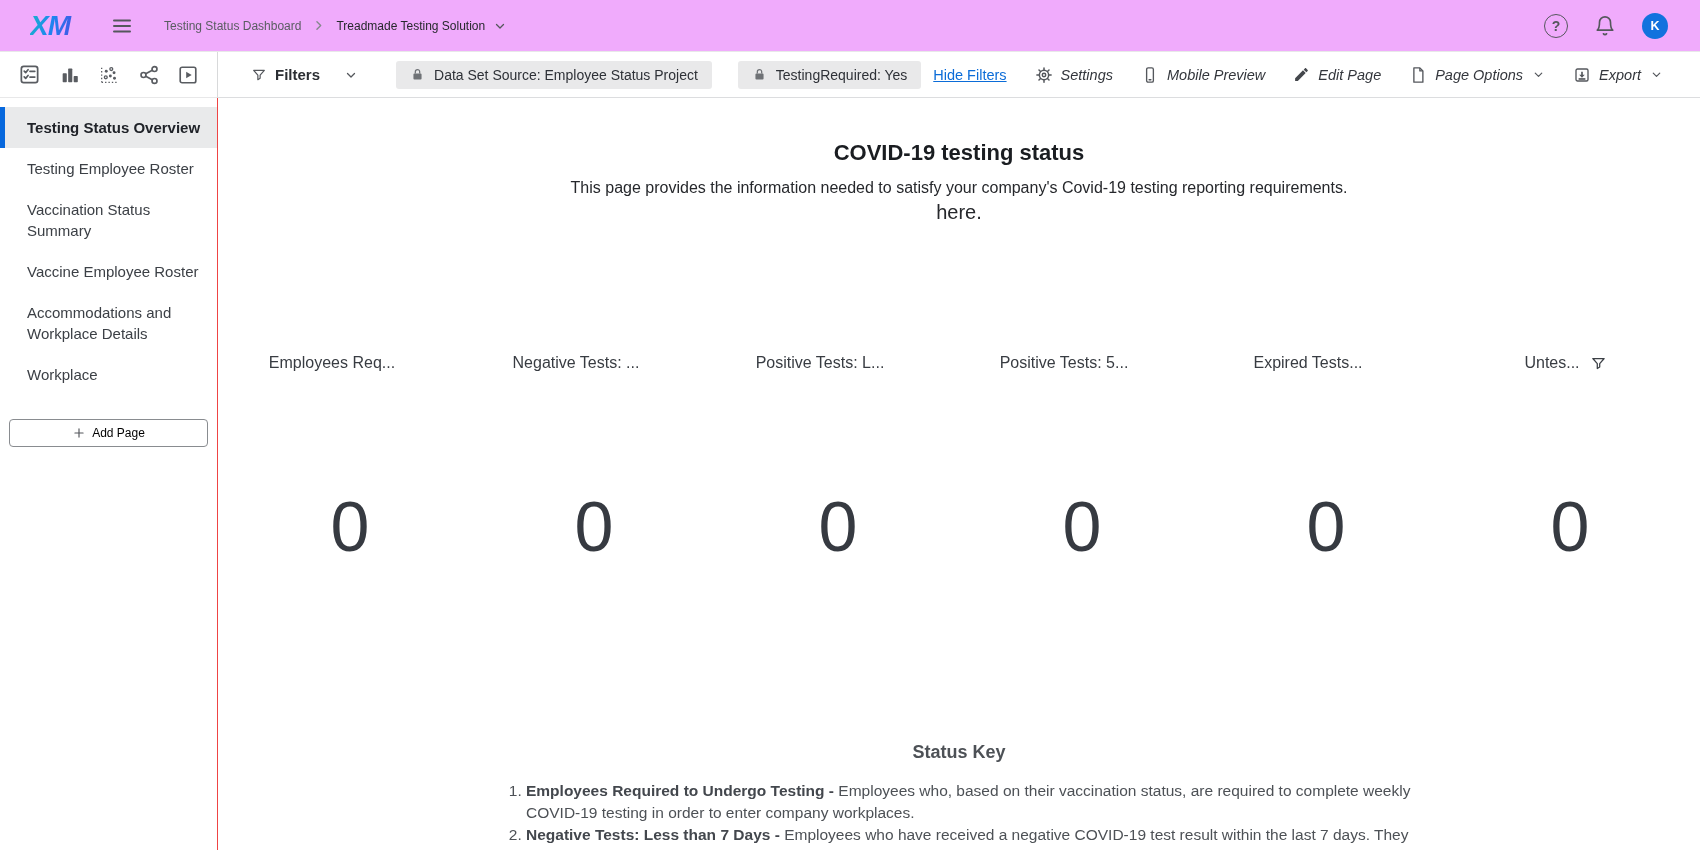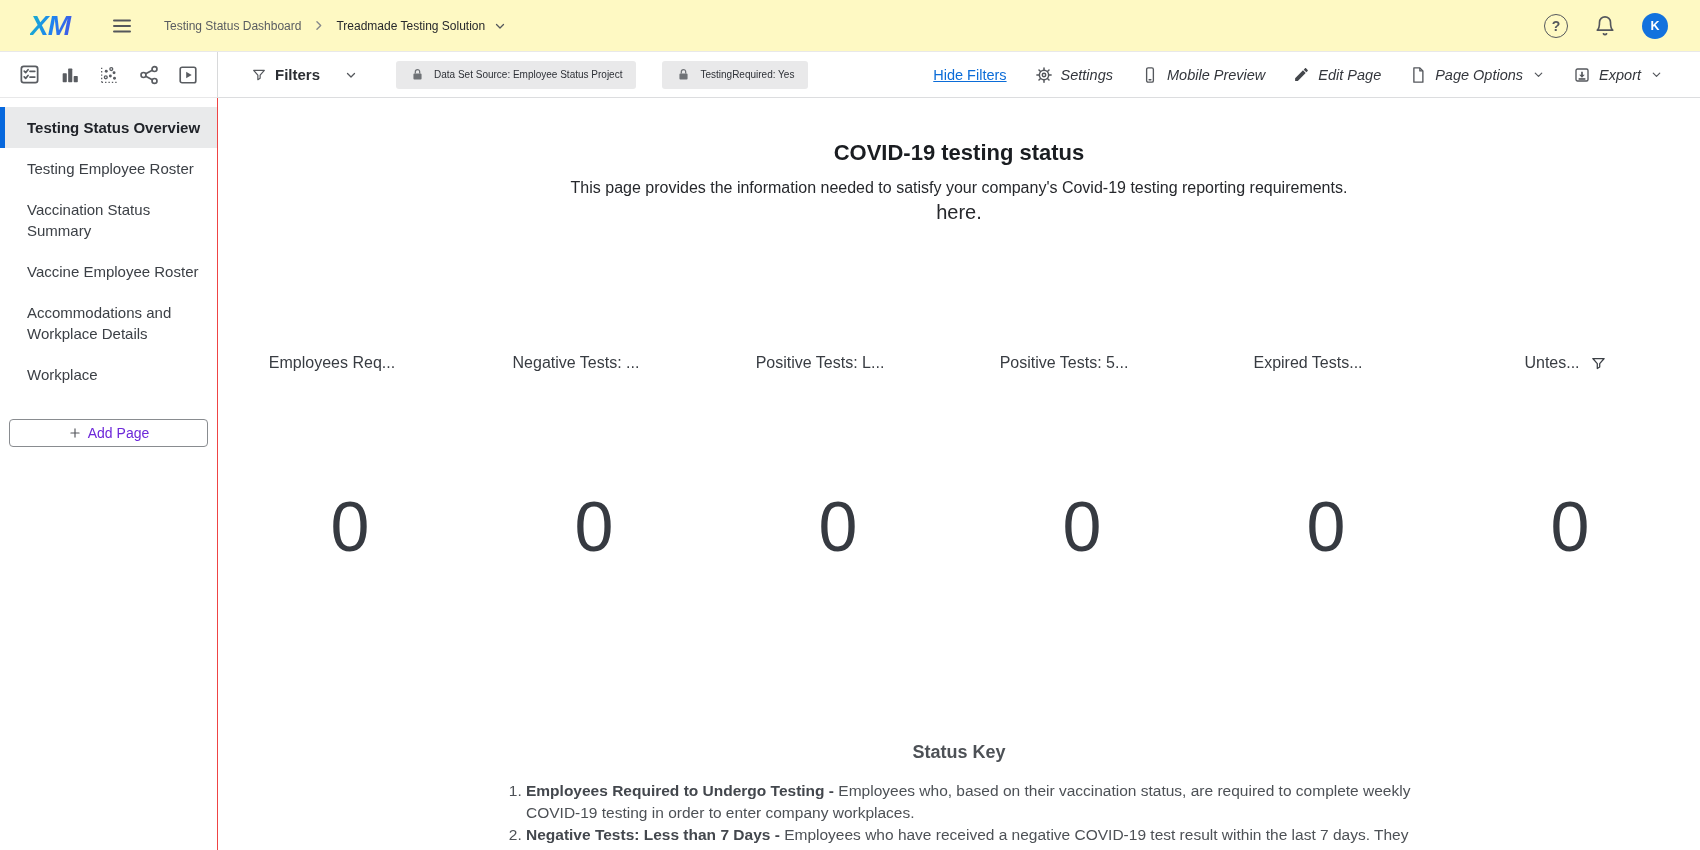--- a/index.html
+++ b/index.html
@@ -1,21 +1,21 @@
 <!DOCTYPE html>
 <html><head>
 <meta charset="utf-8">
 <style>
   * { margin:0; padding:0; box-sizing:border-box; }
   html,body { width:1700px; height:850px; overflow:hidden; background:#fff;
               font-family:"Liberation Sans", sans-serif; color:#26282c; }
 
   
   .header { height:52px; display:flex; align-items:center; padding:0 32px 0 30px;
-            border-bottom:1px solid #e8e8e9; background:#fef9c3; }
+            border-bottom:1px solid #e8e8e9; background:#f0abfc; }
   .logo { font-size:28px; font-weight:bold; font-style:italic; letter-spacing:-1px;
           background:linear-gradient(105deg,#19b5c8 0%,#1d86f0 45%,#4f49e2 100%);
           -webkit-background-clip:text; background-clip:text; color:transparent; padding-right:6px; }
   .hamburger { margin-left:34px; color:#54575c; cursor:pointer; display:flex; }
   .breadcrumb { margin-left:30px; display:flex; align-items:center; font-size:12px; gap:10px; }
   .bc-parent { color:#595c61; cursor:pointer; }
   .bc-sep { color:#85888c; display:flex; }
   .bc-current { color:#26282c; display:flex; align-items:center; gap:8px; cursor:pointer; }
   .header-right { margin-left:auto; display:flex; align-items:center; gap:26px; }
   .icon-btn { color:#54575c; display:flex; cursor:pointer; background:none; border:none; }
@@ -32,39 +32,39 @@
                   border-bottom:1px solid #e8e8e9; display:flex; align-items:center;
                   justify-content:space-between; padding:0 18px; color:#595c61; }
   .wicon { display:flex; cursor:pointer; color:#595c61; background:none; border:none; }
   .toolbar { flex:1; display:flex; align-items:center; border-bottom:1px solid #dcdddf;
              padding:0 37px 0 33px; background:#fff; }
   .filters-group { display:flex; align-items:center; gap:8px; color:#54575c; cursor:pointer; }
   .filters-label { font-weight:bold; font-size:15px; color:#2b2e33; }
   .filters-caret { margin-left:16px; display:flex; }
   .chips { display:flex; gap:26px; margin-left:38px; }
   .chip { background:#e9e9ea; border-radius:3px; height:28px; display:flex; align-items:center;
-          padding:0 14px; gap:9px; font-size:10px; color:#2e3137; cursor:pointer; white-space:nowrap; }
+          padding:0 14px; gap:9px; font-size:14px; color:#2e3137; cursor:pointer; white-space:nowrap; }
   .toolbar-right { margin-left:auto; display:flex; align-items:center; gap:28px; }
   .hide-filters { color:#0b6cd8; font-size:14.5px; text-decoration:underline; cursor:pointer;
                   background:none; border:none; font-family:inherit; }
   .tb-btn { display:flex; align-items:center; gap:8px; font-size:14.5px; color:#33363c;
             cursor:pointer; background:none; border:none; font-family:inherit; white-space:nowrap;font-style:italic; }
   .tb-btn .caret { display:flex; margin-left:1px; }
 
   
   .body-row { display:flex; height:752px; }
   .sidebar { width:218px; flex:0 0 218px; border-right:1px solid #ef4444; padding-top:9px;
              display:flex; flex-direction:column; background:#fff; }
   .nav-item { padding:10px 14px 10px 27px; font-size:15px; color:#3c4046; line-height:21px;
               cursor:pointer; }
   .nav-item.selected { background:#e9eaeb; border-left:5px solid #0768dd; padding-left:22px;
                        font-weight:bold; color:#202329; }
   .add-page-btn { margin:24px 9px 0 9px; height:28px; border:1px solid #898c90; border-radius:4px;
                   background:#fff; display:flex; align-items:center; justify-content:center;
-                  gap:6px; font-size:14px; color:#6d28d9; cursor:pointer; font-family:inherit; }
+                  gap:6px; font-size:12px; color:#000000; cursor:pointer; font-family:inherit; }
 
   .main { flex:1; overflow:hidden; }
   .content { padding-top:42px; }
   .page-title { text-align:center; font-size:22px; font-weight:bold; color:#1a1d21; }
   .page-desc { text-align:center; font-size:16px; color:#26282c; margin-top:9px; line-height:25px; }
   .page-desc2 { text-align:center; font-size:20px; color:#26282c; line-height:25px; }
 
   .metrics { display:flex; margin:128px 0 0 10px; width:1464px; }
   .metric { width:244px; flex:0 0 244px; }
   .metric-title { display:flex; justify-content:center; align-items:center; gap:10px;

